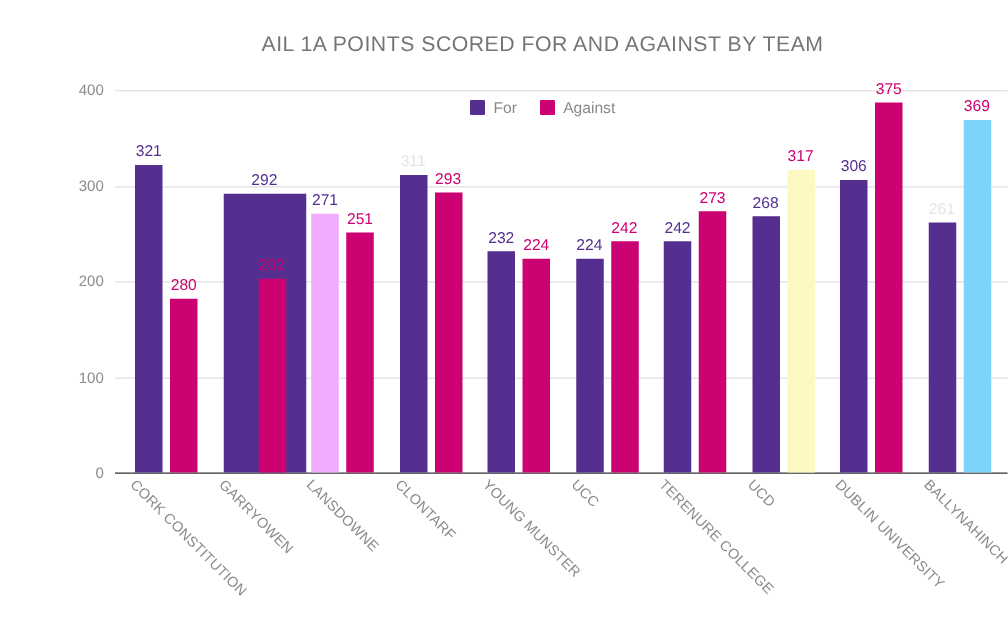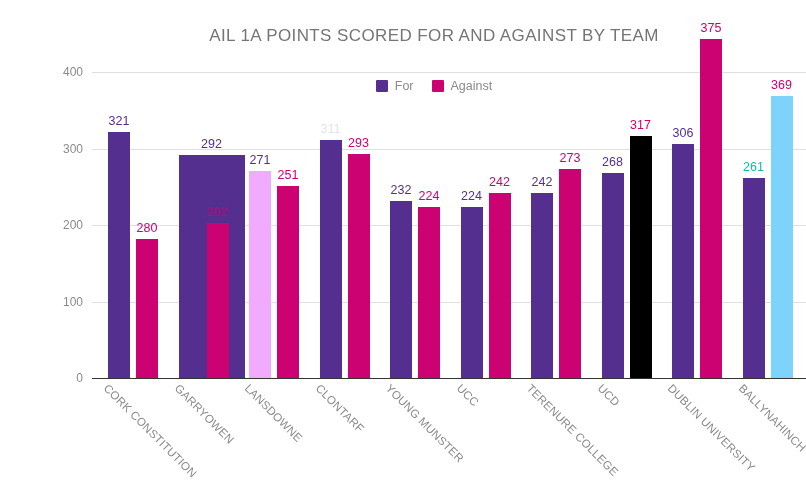--- a/index.html
+++ b/index.html
@@ -226,35 +226,35 @@
           <span class="bar-label" style="color: rgb(84, 47, 143);">242</span>
         </div>
         <div class="bar against" style="height: 208.845px; background: rgb(204, 1, 114);">
           <span class="bar-label" style="color: rgb(204, 1, 114);">273</span>
         </div>
       </div>
       <div class="group" style="left: 509.5px; width: 50px;">
         <div class="bar for" style="height: 205.02px; background: rgb(84, 47, 143);">
           <span class="bar-label" style="color: rgb(84, 47, 143); text-align: center;">268</span>
         </div>
-        <div class="bar against" style="height: 242.505px; background: #000000;">
+        <div class="bar against" style="height: 242.505px; background: #fef9c3;">
           <span class="bar-label" style="color: rgb(204, 1, 114);">317</span>
         </div>
       </div>
       <div class="group" style="left: 580px; width: 50px;">
         <div class="bar for" style="height: 234.09px; background: rgb(84, 47, 143);">
           <span class="bar-label" style="color: rgb(84, 47, 143);">306</span>
         </div>
-        <div class="bar against" style="height: 339px; background: rgb(204, 1, 114);">
+        <div class="bar against" style="height: 296px; background: rgb(204, 1, 114);">
           <span class="bar-label" style="color: rgb(204, 1, 114);">375</span>
         </div>
       </div>
       <div class="group" style="left: 650.5px; width: 50px;">
         <div class="bar for" style="height: 199.665px; background: rgb(84, 47, 143);">
-          <span class="bar-label" style="color: #14b8a6;">261</span>
+          <span class="bar-label" style="color: #e5e5e5;">261</span>
         </div>
         <div class="bar against" style="height: 282.285px; background: #7dd3fc;">
           <span class="bar-label" style="color: rgb(204, 1, 114);">369</span>
         </div>
       </div>
     </div>
 
   <div class="xlabels" id="xlabels">
       <div class="xlabel" style="left: 18px;">CORK CONSTITUTION</div>
       <div class="xlabel" style="left: 88.5px;">GARRYOWEN</div>

